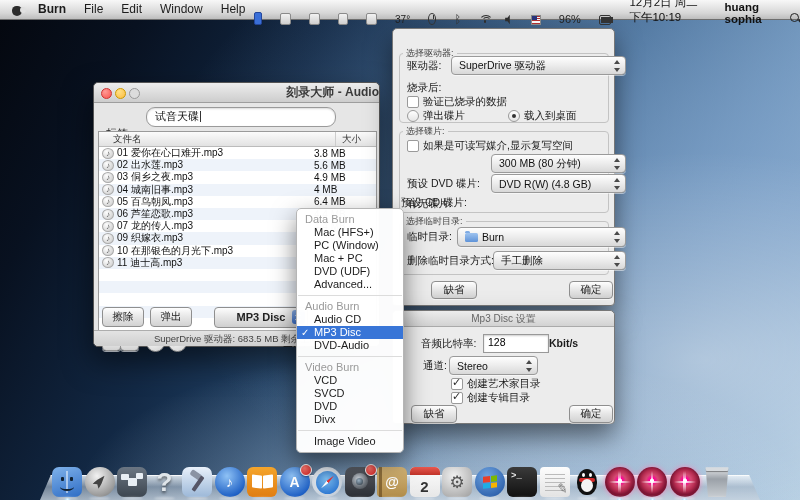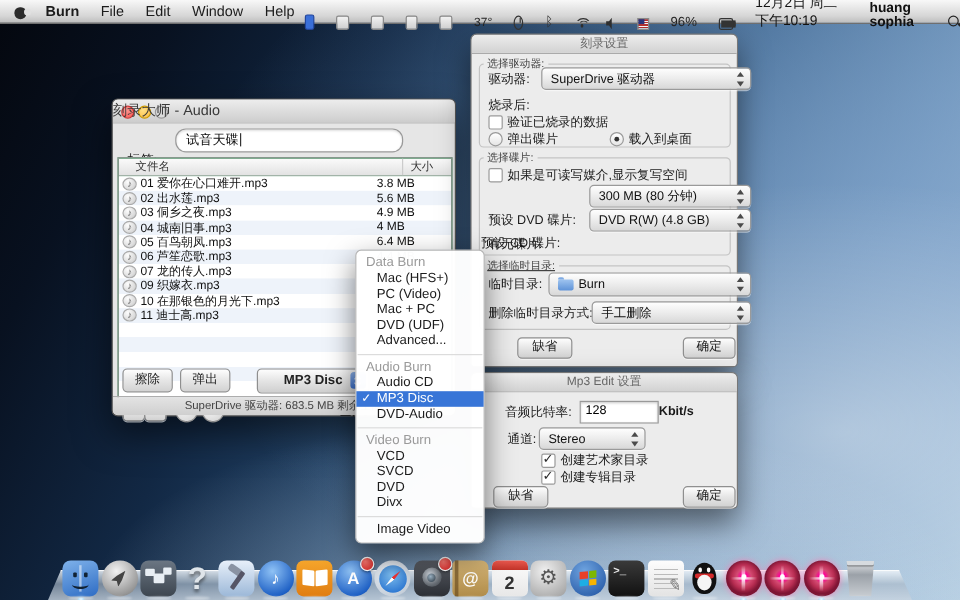--- a/index.html
+++ b/index.html
@@ -65,21 +65,21 @@
 
   
   #main-window{position:absolute;left:93px;top:82px;width:285px;height:263px;z-index:10;
     background:#e6e6e6;border:1px solid #555;border-radius:5px;box-shadow:0 14px 30px rgba(0,0,0,.55);}
   .titlebar{position:absolute;left:0;top:0;right:0;height:19px;border-radius:5px 5px 0 0;
     background:linear-gradient(#ededed,#cdcdcd);border-bottom:1px solid #9e9e9e;}
   .tl{position:absolute;top:5px;width:9px;height:9px;border-radius:50%;}
   .tl-close{left:7px;background:radial-gradient(circle at 35% 30%,#ff9a96,#f9544d);border:0.5px solid #c33;}
   .tl-min{left:21px;background:radial-gradient(circle at 35% 30%,#ffe084,#fdbc40);border:0.5px solid #c90;}
   .tl-zoom{left:35px;background:#dcdcdc;border:0.5px solid #999;}
-  .win-title{position:absolute;left:0;right:0;top:0;line-height:19px;text-align:left;font-size:12px;font-weight:normal;color:#3a3a3a;}
+  .win-title{position:absolute;left:0;right:0;top:0;line-height:19px;text-align:right;font-size:12px;font-weight:bold;color:#3a3a3a;}
   #label-row{position:absolute;left:0;top:24px;right:0;height:20px;}
   #label-caption{position:absolute;left:12px;top:3px;font-size:11px;color:#222;margin-top:16px;}
   #label-input{position:absolute;left:52px;top:0;width:172px;height:17px;border:1px solid #9a9a9a;border-radius:9px;background:#fff;
     font-size:11px;color:#111;padding:1px 8px 0;box-shadow:inset 0 1px 2px rgba(0,0,0,.15);}
   #label-input::after{content:'';display:inline-block;width:1px;height:11px;background:#333;vertical-align:-2px;margin-left:1px;}
   #file-table{position:absolute;left:4px;top:48px;width:277px;height:200px;background:#15803d;border:1px solid #9a9a9a;overflow:hidden;}
   .thead{position:absolute;left:0;top:0;right:0;height:14px;background:linear-gradient(#fbfbfb,#e2e2e2);border-bottom:1px solid #bbb;
     font-size:9.5px;color:#333;}
   .th-name{position:absolute;left:14px;top:1px;}
   .th-size{position:absolute;left:243px;top:1px;}
@@ -319,21 +319,20 @@
       <div id="add-btn" class="macbtn sqbtn">+</div>
       <div id="remove-btn" class="macbtn sqbtn">-</div>
       <div id="gear-btn" class="roundbtn">⚙</div>
       <div id="play-btn" class="roundbtn">▶</div>
       <div id="total-size">全部大小: 47.7 MB</div>
     </div>
     <div id="mw-status">SuperDrive 驱动器: 683.5 MB 剩余空间</div>
   </div>
 
   <div id="burn-panel" class="panel">
-    <div class="panel-title">刻录设置</div>
 
     <div class="group" style="left:6px;top:24px;width:208px;height:68px;"></div>
     <span class="legend" style="left:10px;top:18px;">选择驱动器:</span>
     <div class="prow" style="left:14px;top:30px;">
         <span class="ctl-label">驱动器:</span>
       </div>
     <div class="dropdown" style="position:absolute;left:58px;top:27px;width:150px;height:17px;">
       <span class="dd-text">SuperDrive 驱动器</span>
       <span class="stepper"></span>
     </div>
@@ -371,21 +370,21 @@
       </div>
     <div class="dropdown" style="position:absolute;left:98px;top:145px;width:110px;height:17px;">
       <span class="dd-text">DVD R(W) (4.8 GB)</span>
       <span class="stepper"></span>
     </div>
     <div class="prow" style="left:14px;top:168px;">
         <span class="ctl-label">有无碟片:</span>
       </div>
 
     <div class="group" style="left:6px;top:192px;width:208px;height:52px;"></div>
-    <span class="legend" style="left:10px;top:186px;text-decoration:underline;">选择临时目录:</span>
+    <span class="legend" style="left:10px;top:186px;">选择临时目录:</span>
     <div class="prow" style="left:14px;top:201px;">
         <span class="ctl-label">临时目录:</span>
       </div>
     <div class="dropdown" style="position:absolute;left:64px;top:198px;width:144px;height:18px;">
       <span class="folder-i"></span>
       <span class="dd-text">Burn</span>
       <span class="stepper"></span>
     </div>
     <div class="prow" style="left:14px;top:225px;">
         <span class="ctl-label">删除临时目录方式:</span>
@@ -393,21 +392,21 @@
     <div class="dropdown" style="position:absolute;left:100px;top:222px;width:108px;height:17px;text-align:center;">
       <span class="dd-text">手工删除</span>
       <span class="stepper"></span>
     </div>
 
     <div class="macbtn" style="position:absolute;left:38px;top:252px;width:44px;height:16px;font-size:10.5px;line-height:15px;">缺省</div>
     <div class="macbtn" style="position:absolute;left:176px;top:252px;width:42px;height:16px;font-size:10.5px;line-height:15px;">确定</div>
   </div>
 
   <div id="mp3-panel" class="panel">
-    <div class="panel-title">Mp3 Edit 设置</div>
+    <div class="panel-title">Mp3 Disc 设置</div>
     <div class="prow" style="left:28px;top:26px;">
         <span class="ctl-label">音频比特率:</span>
       </div>
     <div style="position:absolute;left:90px;top:23px;width:56px;height:16px;background:#fff;border:1px solid #999;box-shadow:inset 0 1px 2px rgba(0,0,0,.2);font-size:10.5px;padding:1px 4px 0;">128</div>
     <div class="prow" style="left:156px;top:26px;">
         <span class="ctl-label" style="font-weight:bold;">Kbit/s</span>
       </div>
     <div class="prow" style="left:30px;top:48px;">
         <span class="ctl-label">通道:</span>
       </div>
@@ -423,21 +422,21 @@
       <span class="cb checked"></span>
       <span class="ctl-label">创建专辑目录</span>
     </div>
     <div class="macbtn" style="position:absolute;left:18px;top:94px;width:44px;height:16px;font-size:10.5px;line-height:15px;">缺省</div>
     <div class="macbtn" style="position:absolute;left:176px;top:94px;width:42px;height:16px;font-size:10.5px;line-height:15px;">确定</div>
   </div>
 
   <div id="disc-type-menu">
       <div class="mhead">Data Burn</div>
       <div class="mitem">Mac (HFS+)</div>
-      <div class="mitem">PC (Video)</div>
+      <div class="mitem">PC (Window)</div>
       <div class="mitem">Mac + PC</div>
       <div class="mitem">DVD (UDF)</div>
       <div class="mitem">Advanced...</div>
       <div class="msep"></div>
       <div class="mhead">Audio Burn</div>
       <div class="mitem">Audio CD</div>
       <div class="mitem sel"><span class="mcheck">✓</span>MP3 Disc</div>
       <div class="mitem">DVD-Audio</div>
       <div class="msep"></div>
       <div class="mhead">Video Burn</div>

